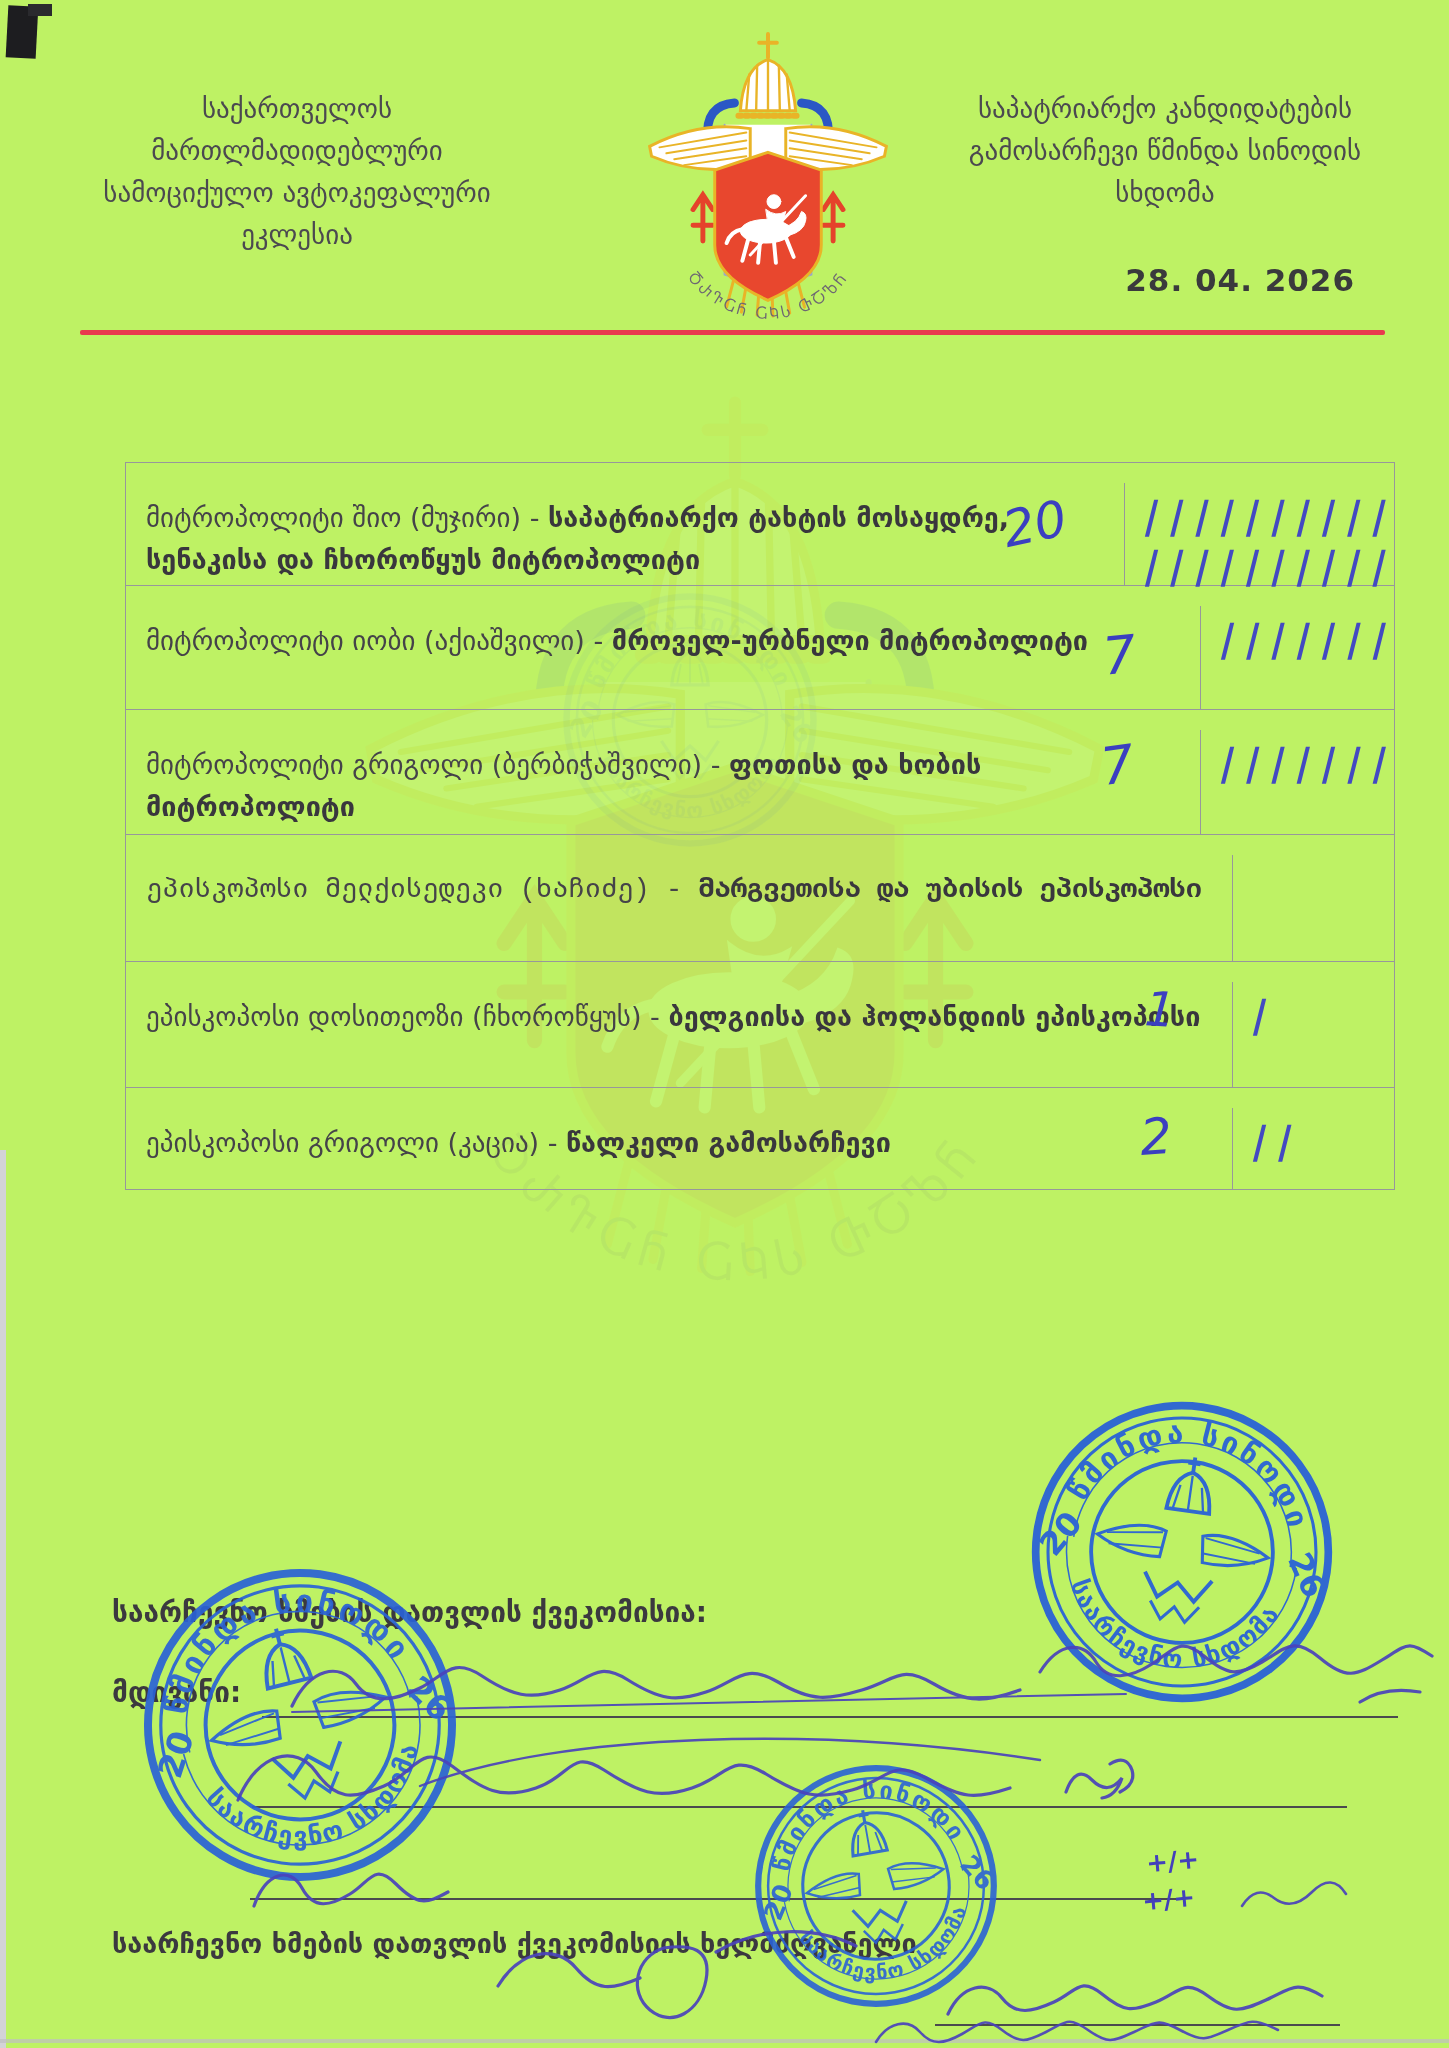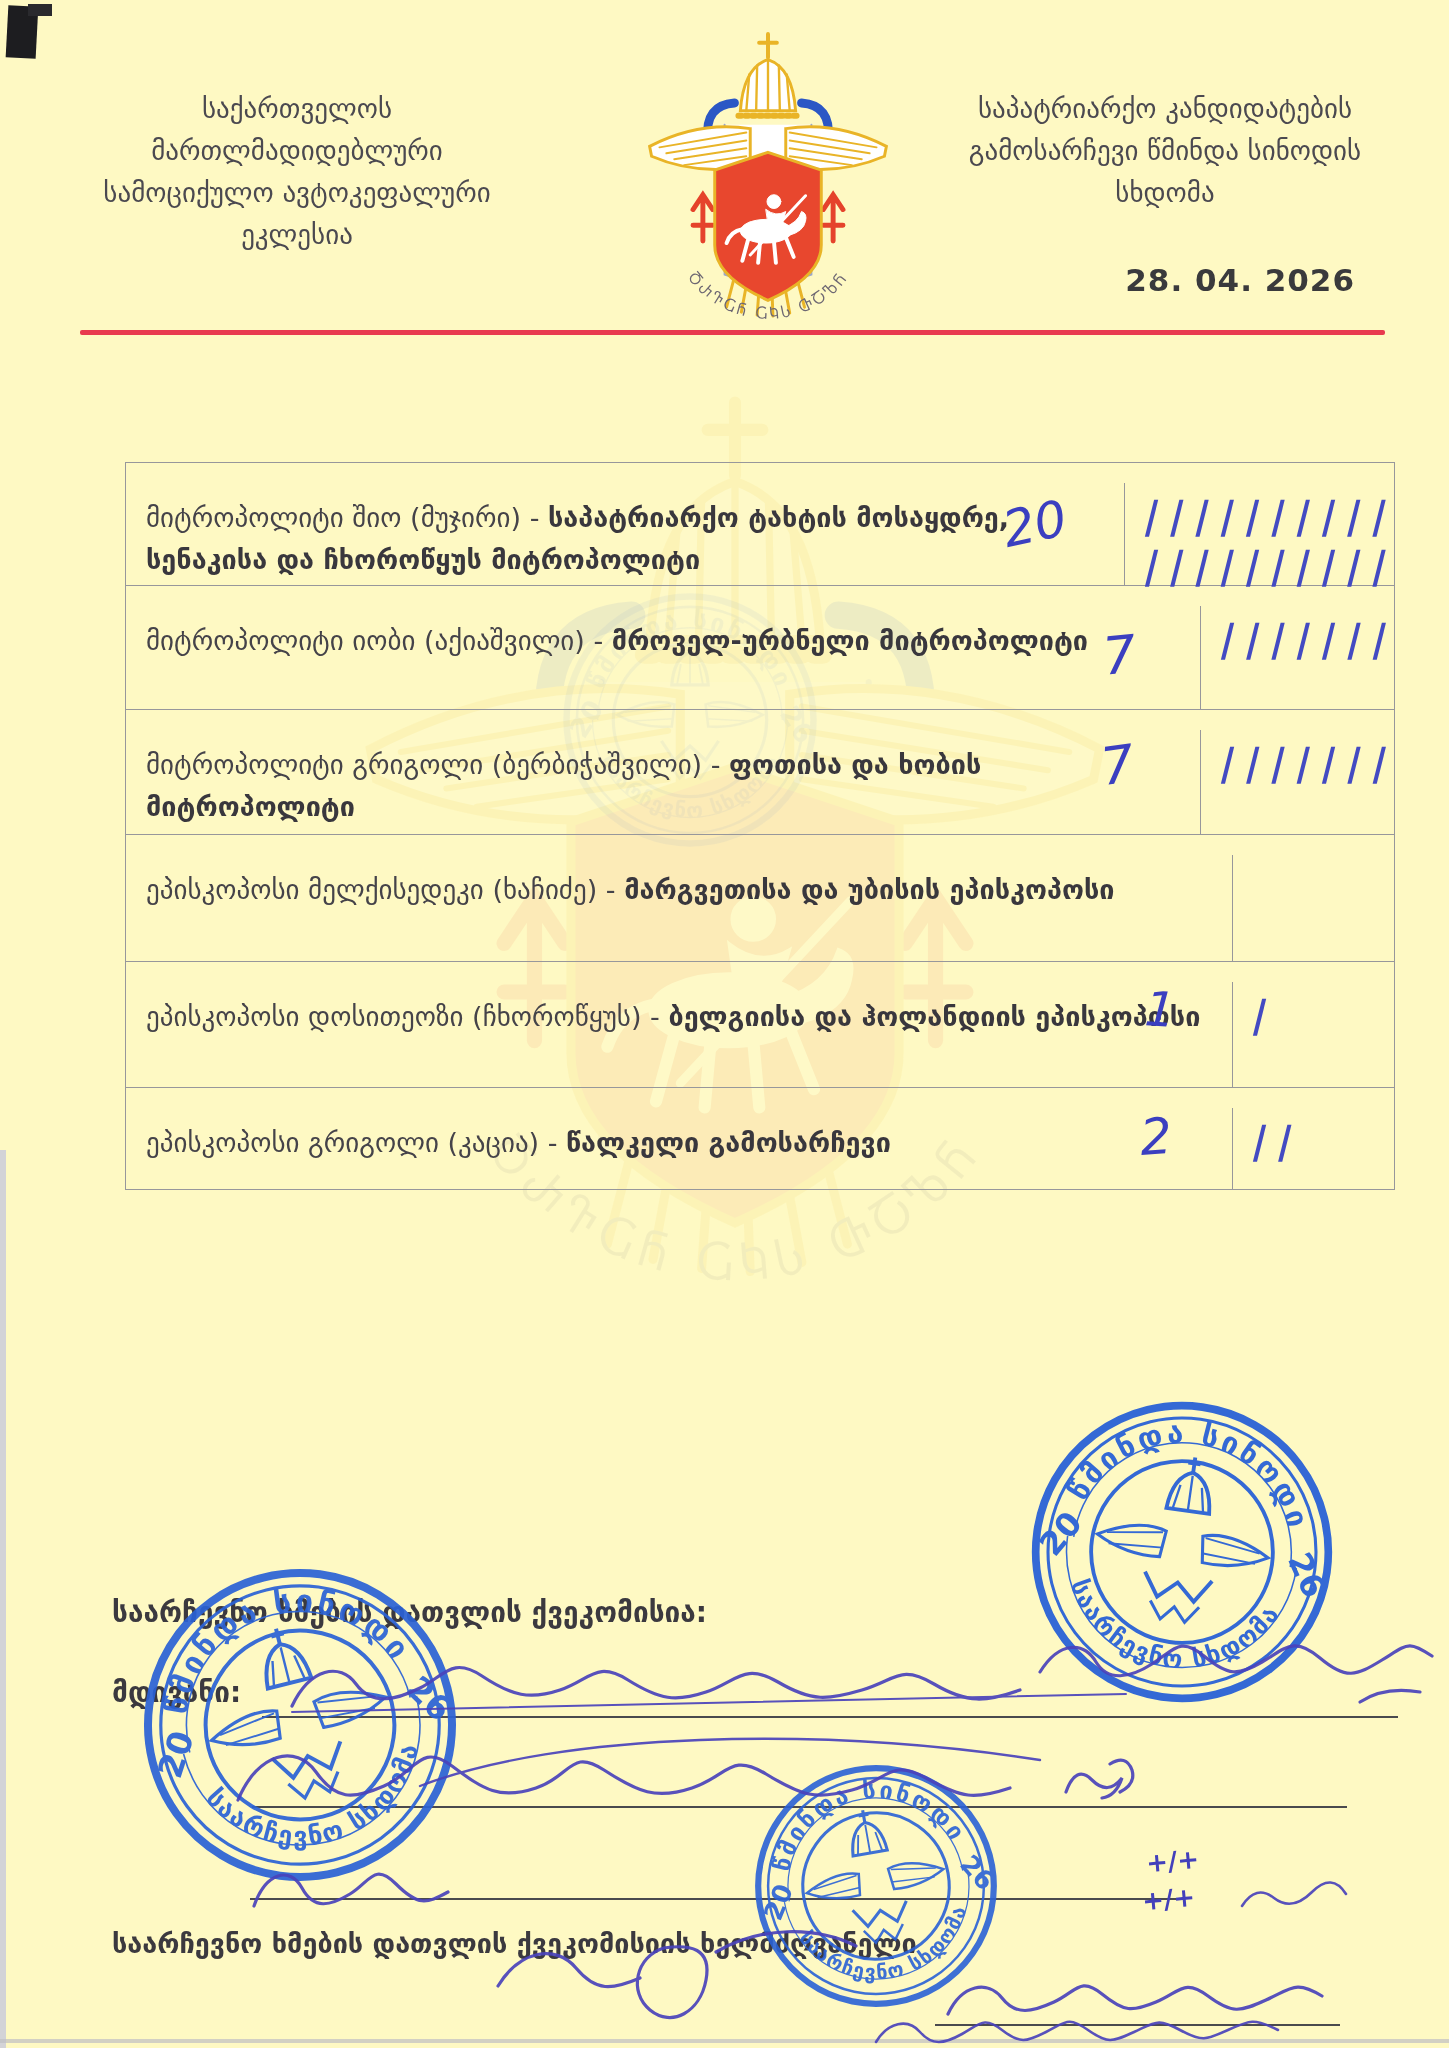--- a/index.html
+++ b/index.html
@@ -1,16 +1,16 @@
 <!DOCTYPE html>
 <html><head>
 <meta charset="utf-8">
 <style>
   html,body{margin:0;padding:0;background:#e9e9ec;}
-  #page{position:relative;width:1449px;height:2048px;background:#fef9c3;overflow:hidden;
+  #page{position:relative;width:1449px;height:2048px;background:#bef264;overflow:hidden;
         font-family:"DejaVu Sans",sans-serif;color:#454349;}
   .abs{position:absolute;}
   .hdr{font-size:27px;line-height:42px;text-align:center;color:#4b4950;font-weight:500;}
   .date{font-size:31px;font-weight:700;color:#3a3a3c;letter-spacing:1px;}
   .redline{height:5px;background:#e83a4e;border-radius:2px;}
   #vote-table{left:125px;top:462px;width:1270px;border:1px solid #97979b;box-sizing:border-box;}
   .trow{display:flex;border-bottom:1px solid #97979b;box-sizing:border-box;position:relative;}
   .trow:last-child{border-bottom:none;}
   .tcell{box-sizing:border-box;margin-top:20px;}
   .tmain{width:1107px;border-right:1px solid #97979b;padding:14px 18px 0 20px;
@@ -163,21 +163,21 @@
     <div class="trow" style="height:125px;">
       <div class="tcell tmain">
         <span>მიტროპოლიტი გრიგოლი (ბერბიჭაშვილი) - </span><b>ფოთისა და ხობის მიტროპოლიტი</b>
         <span class="count" style="right:66px;top:14px;font-size:52px;transform:rotate(-8deg);">7</span>
       </div>
       <div class="tcell ttally">
         <div class="tally">|||||||</div>
       </div>
     </div>
 
-    <div class="trow" style="height:127px;">
+    <div class="trow" style="height:127px;font-family:Liberation Mono, monospace;">
       <div class="tcell tmain">
         <span>ეპისკოპოსი მელქისედეკი (ხაჩიძე) - </span><b>მარგვეთისა და უბისის ეპისკოპოსი</b>
       </div>
       <div class="tcell ttally"></div>
     </div>
 
     <div class="trow" style="height:126px;">
       <div class="tcell tmain">
         <span>ეპისკოპოსი დოსითეოზი (ჩხოროწყუს) - </span><b>ბელგიისა და ჰოლანდიის ეპისკოპოსი</b>
         <span class="count" style="right:56px;top:6px;font-size:48px;transform:rotate(4deg);">1</span>

